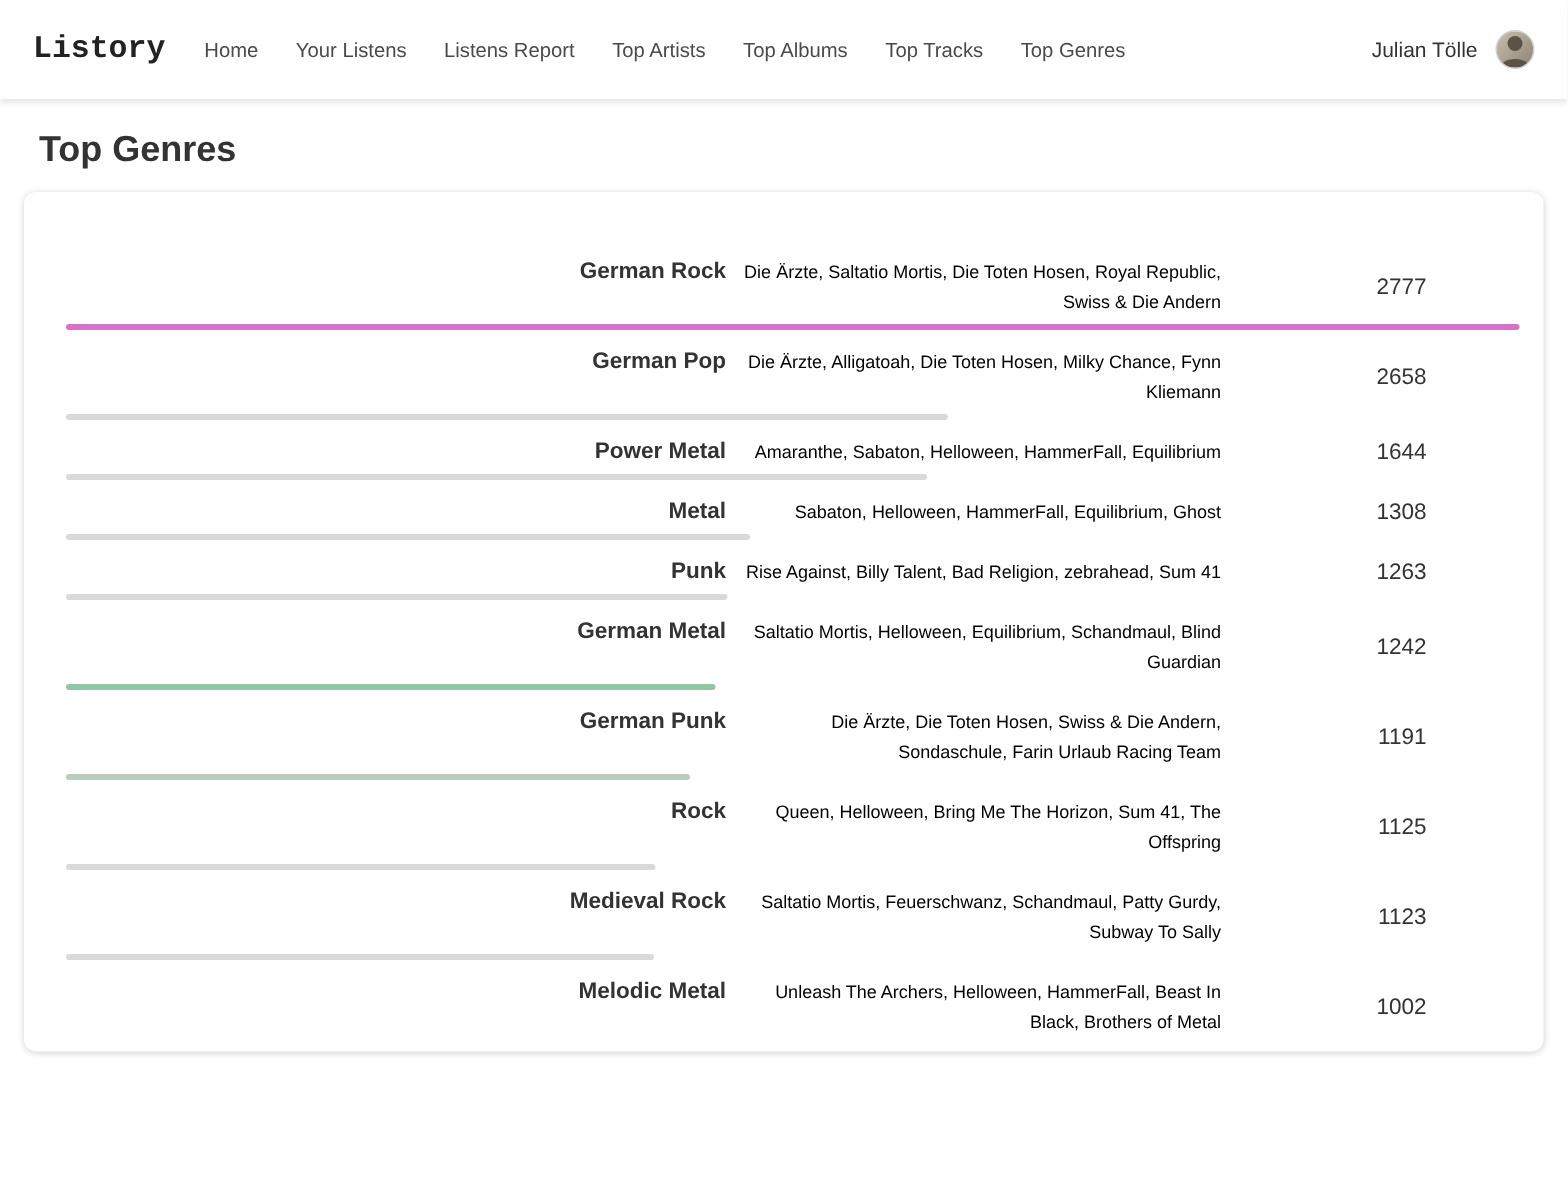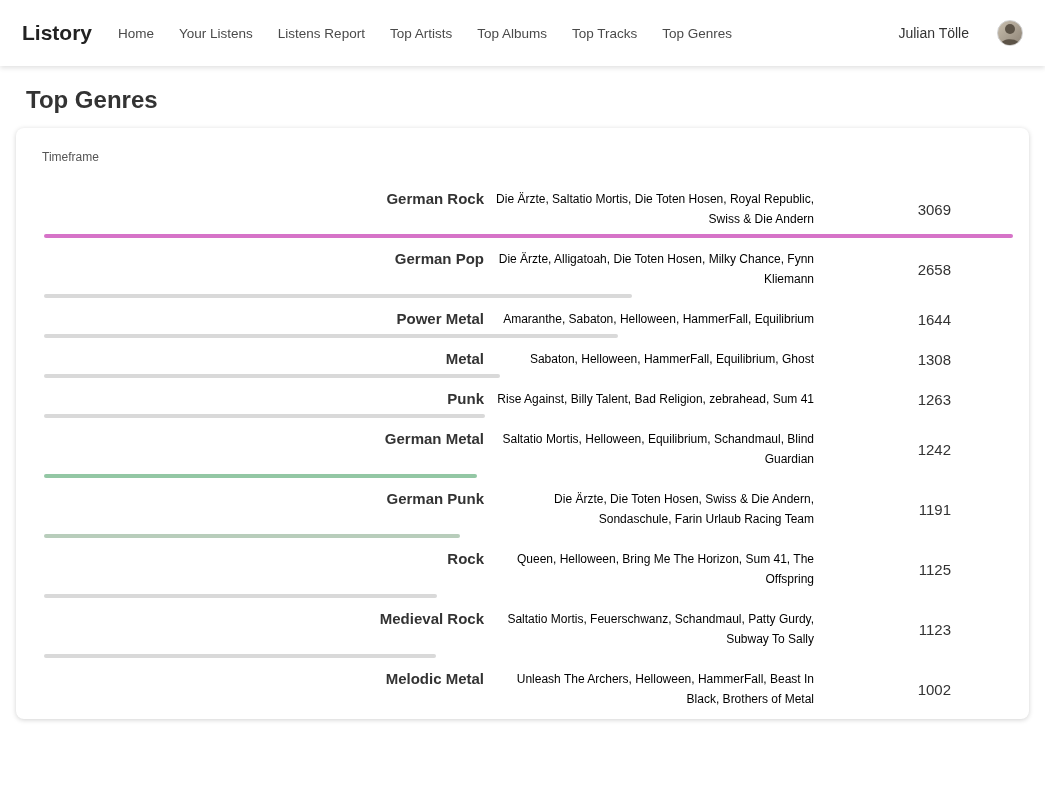--- a/index.html
+++ b/index.html
@@ -20,35 +20,36 @@
     box-shadow: 0 2px 5px rgba(0,0,0,0.12);
     position: relative;
     z-index: 5;
   }
   .brand {
     font-size: 21px;
     font-weight: 700;
     color: #222;
     margin-right: 26px;
     cursor: pointer;
+    font-family: Liberation Mono, monospace;
   }
   .main-nav { display: flex; align-items: flex-start; }
   .main-nav a {
     font-size: 13.5px;
     color: #4a4a4a;
     text-decoration: none;
     margin-right: 25px;
     cursor: pointer;
     white-space: nowrap;
   }
   .user-area {
     margin-left: auto;
     display: flex;
     align-items: center;
-    gap: 28px;
+    gap: 12px;
   }
   .user-name { font-size: 14px; color: #333; }
   .avatar {
     width: 26px; height: 26px;
     border-radius: 50%;
     background: linear-gradient(135deg, #c9bfae, #8d8376);
     overflow: hidden;
     display: flex; align-items: flex-end; justify-content: center;
     cursor: pointer;
     border: 1px solid #d0d0d0;
@@ -141,28 +142,27 @@
           <path d="M3 27 C3 18 23 18 23 27 Z" fill="#5c5347"></path>
         </svg>
       </span>
     </span>
   </div>
 </header>
 
 <h1 class="page-title">Top Genres</h1>
 
 <section class="card">
-  <div class="tf-label">Timeframe</div>
 
   <div class="genre-table">
   <div class="genre-row">
     <div class="genre-row-grid">
       <div class="genre-name">German Rock</div>
       <div class="genre-artists">Die Ärzte, Saltatio Mortis, Die Toten Hosen, Royal Republic, Swiss &amp; Die Andern</div>
-      <div class="genre-count">3069</div>
+      <div class="genre-count">2777</div>
     </div>
     <div class="genre-bar" style="width: 100%; background: rgb(214, 115, 200);"></div>
   </div>
 
   <div class="genre-row">
     <div class="genre-row-grid">
       <div class="genre-name">German Pop</div>
       <div class="genre-artists">Die Ärzte, Alligatoah, Die Toten Hosen, Milky Chance, Fynn Kliemann</div>
       <div class="genre-count">2658</div>
     </div>

